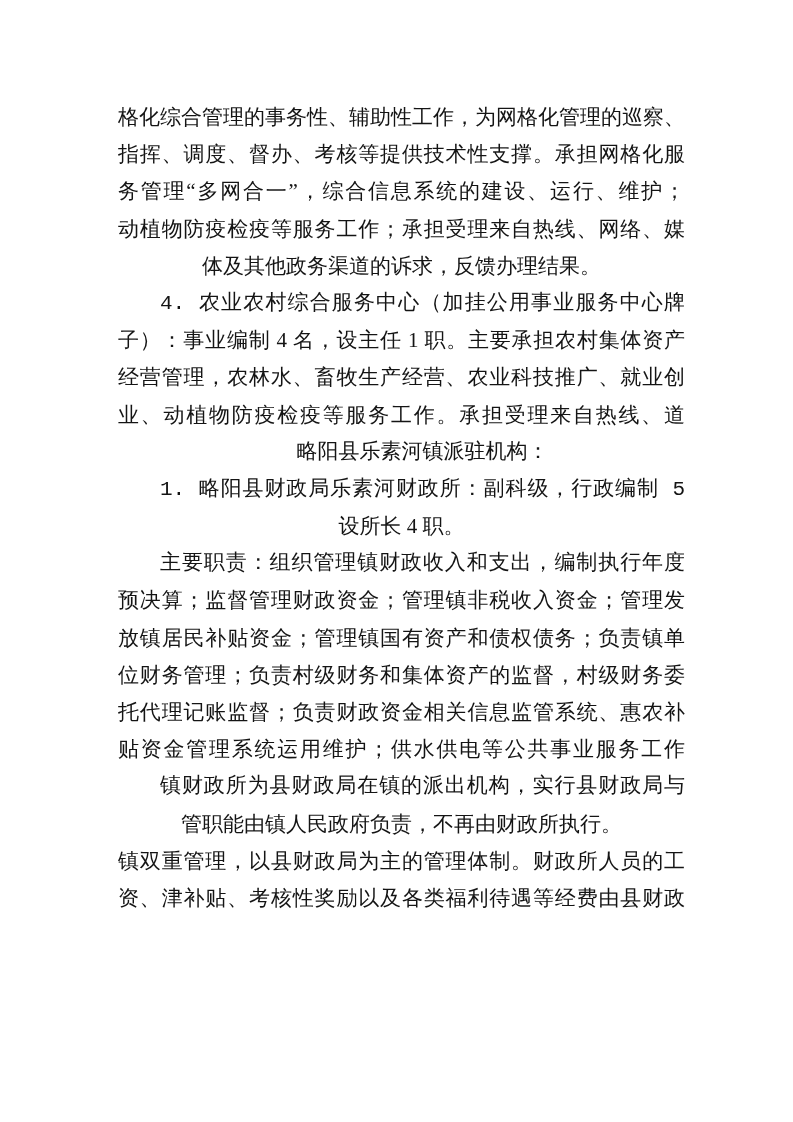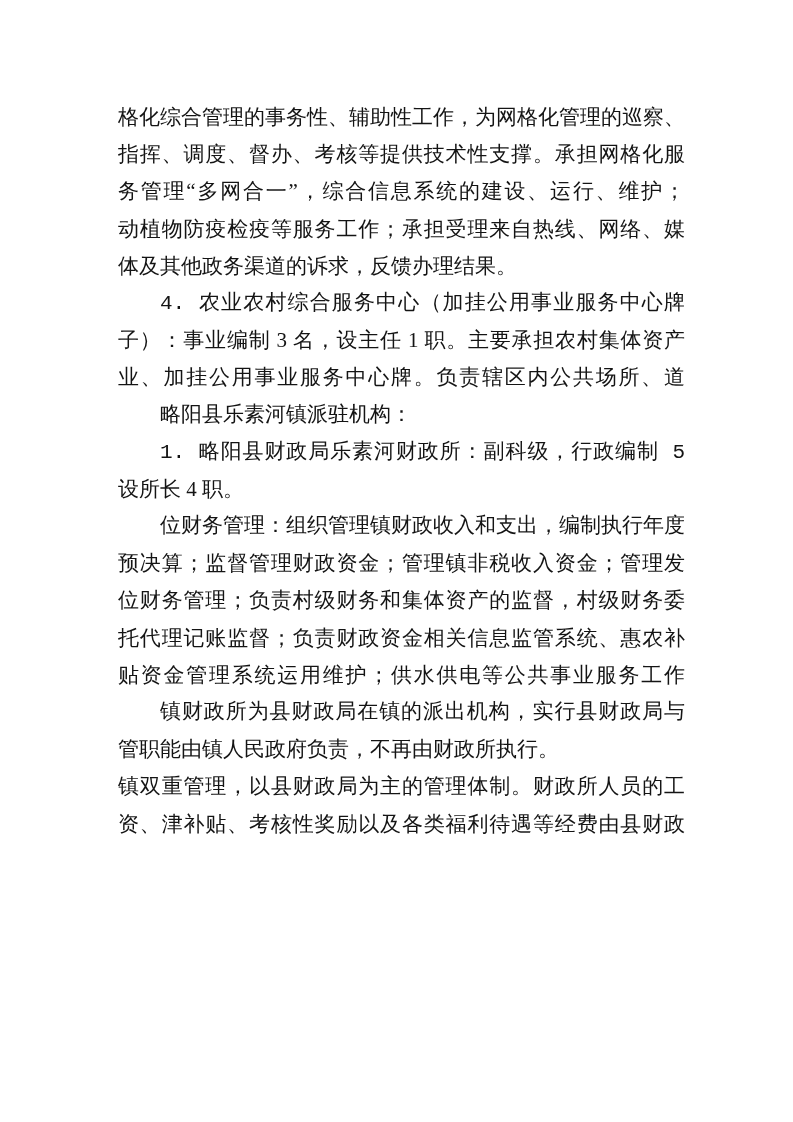--- a/index.html
+++ b/index.html
@@ -21,21 +21,21 @@
     top: 99px;
     width: 567px;
     font-family: "Liberation Serif", "DejaVu Serif", serif;
     font-size: 21px;
     color: #141414;
     line-height: 37.2px;
   }
   .line {
     height: 37.2px;
     overflow: hidden;
-    text-align: left;
+    text-align: center;
   }
   
   .line.j {
     text-align: justify;
     text-align-last: justify;
   }
   
   .line.i {
     text-indent: 2em;
     font-family: Liberation Mono, monospace;
@@ -45,27 +45,29 @@
 <body>
 
 <div class="page">
   <div class="doc-body">
     <div class="line j">格化综合管理的事务性、辅助性工作，为网格化管理的巡察、</div>
     <div class="line j">指挥、调度、督办、考核等提供技术性支撑。承担网格化服</div>
     <div class="line j">务管理“多网合一”，综合信息系统的建设、运行、维护；</div>
     <div class="line j">动植物防疫检疫等服务工作；承担受理来自热线、网络、媒</div>
     <div class="line">体及其他政务渠道的诉求，反馈办理结果。</div>
     <div class="line j i">4. 农业农村综合服务中心（加挂公用事业服务中心牌</div>
-    <div class="line j">子）：事业编制 3 名，设主任 1 职。主要承担农村集体资产</div>
-    <div class="line j">业、加挂公用事业服务中心牌。负责辖区内公共场所、道</div>
+    <div class="line j">子）：事业编制 4 名，设主任 1 职。主要承担农村集体资产</div>
+    <div class="line j">经营管理，农林水、畜牧生产经营、农业科技推广、就业创</div>
+    <div class="line j">业、动植物防疫检疫等服务工作。承担受理来自热线、道</div>
     <div class="line i">略阳县乐素河镇派驻机构：</div>
     <div class="line j i">1. 略阳县财政局乐素河财政所：副科级，行政编制 5 名，</div>
     <div class="line">设所长 4 职。</div>
-    <div class="line j i">位财务管理：组织管理镇财政收入和支出，编制执行年度</div>
+    <div class="line j i">主要职责：组织管理镇财政收入和支出，编制执行年度</div>
     <div class="line j">预决算；监督管理财政资金；管理镇非税收入资金；管理发</div>
+    <div class="line j">放镇居民补贴资金；管理镇国有资产和债权债务；负责镇单</div>
     <div class="line j">位财务管理；负责村级财务和集体资产的监督，村级财务委</div>
     <div class="line j">托代理记账监督；负责财政资金相关信息监管系统、惠农补</div>
     <div class="line j">贴资金管理系统运用维护；供水供电等公共事业服务工作</div>
     <div class="line j i">镇财政所为县财政局在镇的派出机构，实行县财政局与</div>
     <div class="line">管职能由镇人民政府负责，不再由财政所执行。</div>
     <div class="line j">镇双重管理，以县财政局为主的管理体制。财政所人员的工</div>
     <div class="line j">资、津补贴、考核性奖励以及各类福利待遇等经费由县财政</div>
   </div>
 </div>
 

